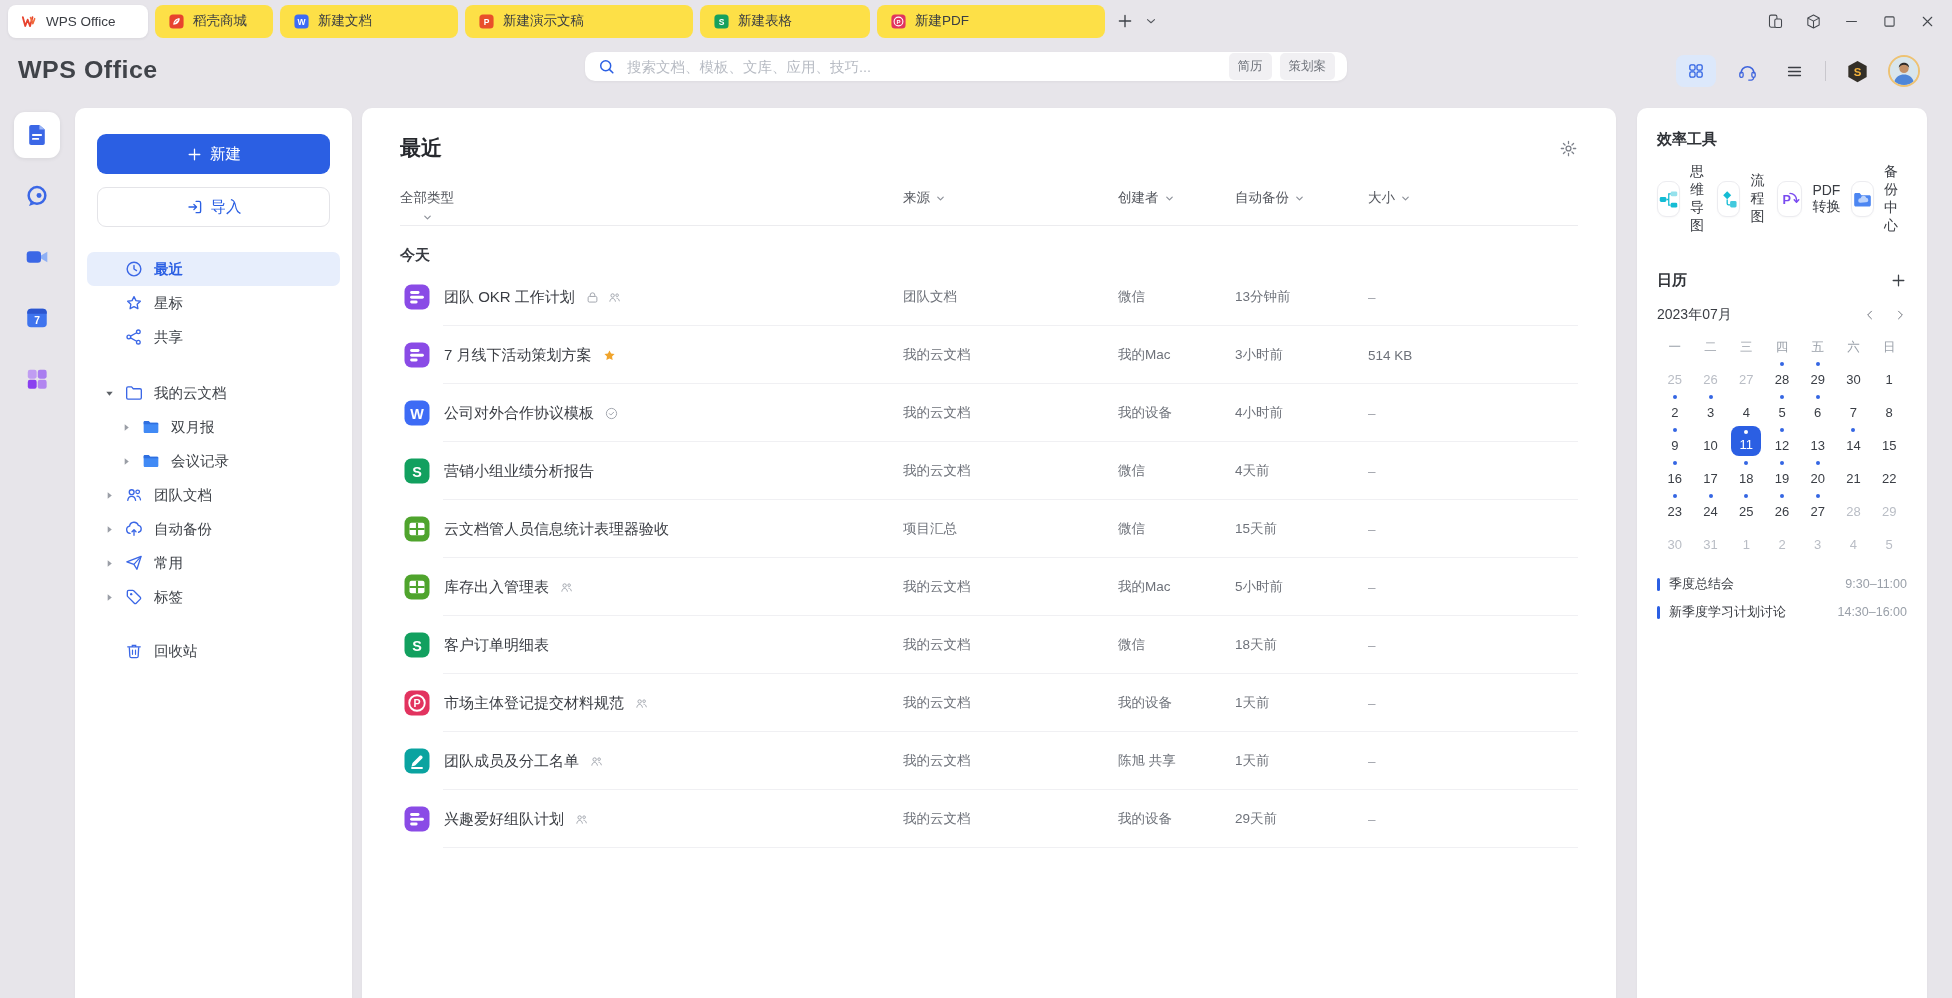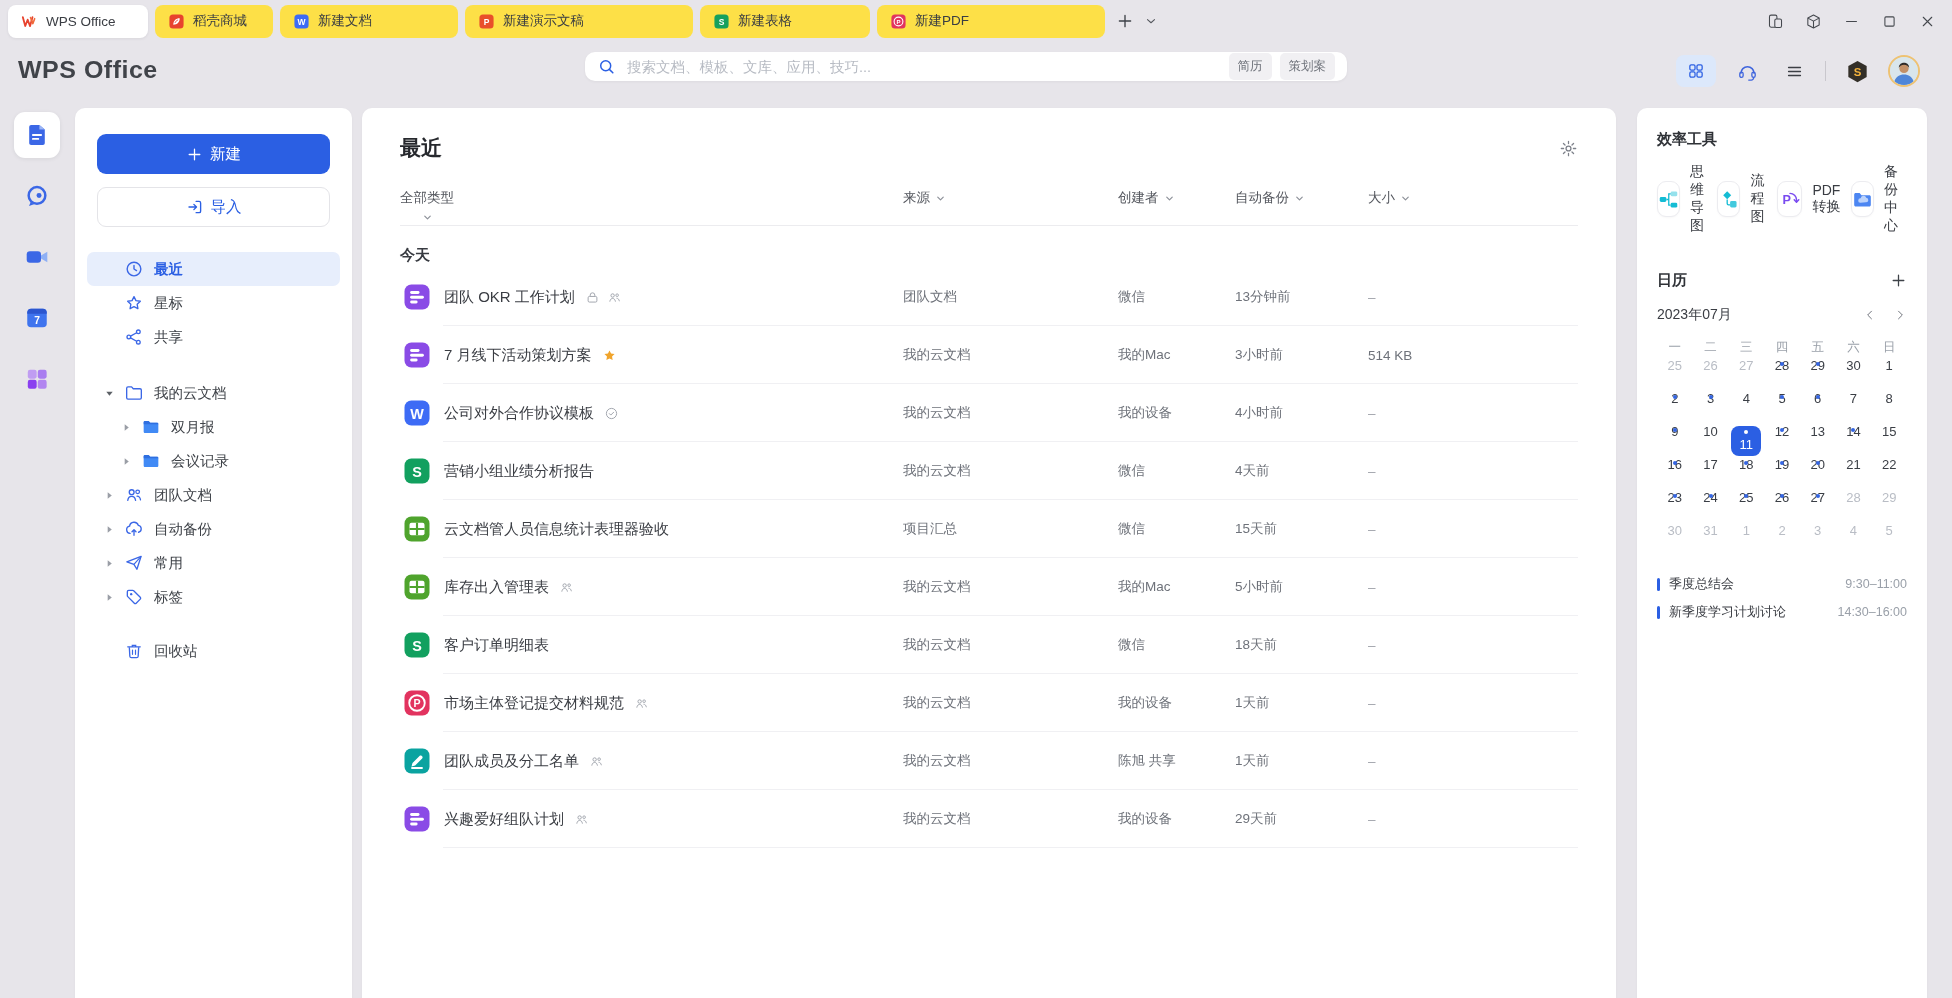--- a/index.html
+++ b/index.html
@@ -85,21 +85,21 @@
              justify-content:center;background:#fff;box-shadow:0 1px 2px rgba(30,32,38,.03);box-sizing:border-box}
   .tool-label{font-size:14px;color:#3a3d43}
   .cal-header{display:flex;justify-content:space-between;align-items:center;margin-top:36px}
   .cal-title{font-size:15px;font-weight:bold;color:#2f3237}
   .cal-plus{cursor:pointer;color:#3e4248;display:flex}
   .cal-month-row{display:flex;align-items:center;margin-top:16px;font-size:14px;color:#3a3d43}
   .cal-month-row .spacer{flex:1}
   .cnav{cursor:pointer;display:flex;margin-left:16px}
   .cal-weekdays{display:grid;grid-template-columns:repeat(7,1fr);margin-top:15px;font-size:12.5px;color:#9aa0a9;text-align:center}
   .cal-grid{display:grid;grid-template-columns:repeat(7,1fr);margin-top:2px}
-  .cal-cell{position:relative;height:33px;display:flex;align-items:flex-start;justify-content:center;
+  .cal-cell{position:relative;height:33px;display:flex;align-items:flex-end;justify-content:center;
             font-size:13px;color:#3a3e45;cursor:pointer;padding-bottom:4px;box-sizing:border-box}
   .cal-cell .dot{position:absolute;top:4px;left:50%;transform:translateX(-50%);width:4px;height:4px;border-radius:50%;background:#3566e3}
   .cal-cell.dim{color:#b9bdc5}
   .selbox{position:absolute;left:50%;top:50%;transform:translate(-50%,-50%);width:30px;height:30px;background:#2b5fe3;
           border-radius:8px;color:#fff;display:flex;align-items:flex-end;justify-content:center;padding-bottom:4px;
           box-sizing:border-box;font-size:13px}
   .selbox .sdot{position:absolute;top:4px;left:50%;transform:translateX(-50%);width:4px;height:4px;border-radius:50%;background:#fff}
   .events{margin-top:14px}
   .event{display:flex;align-items:center;height:28px;cursor:pointer}
   .ebar{width:3px;height:13px;border-radius:2px;background:#2b5fe3;flex:0 0 auto}

